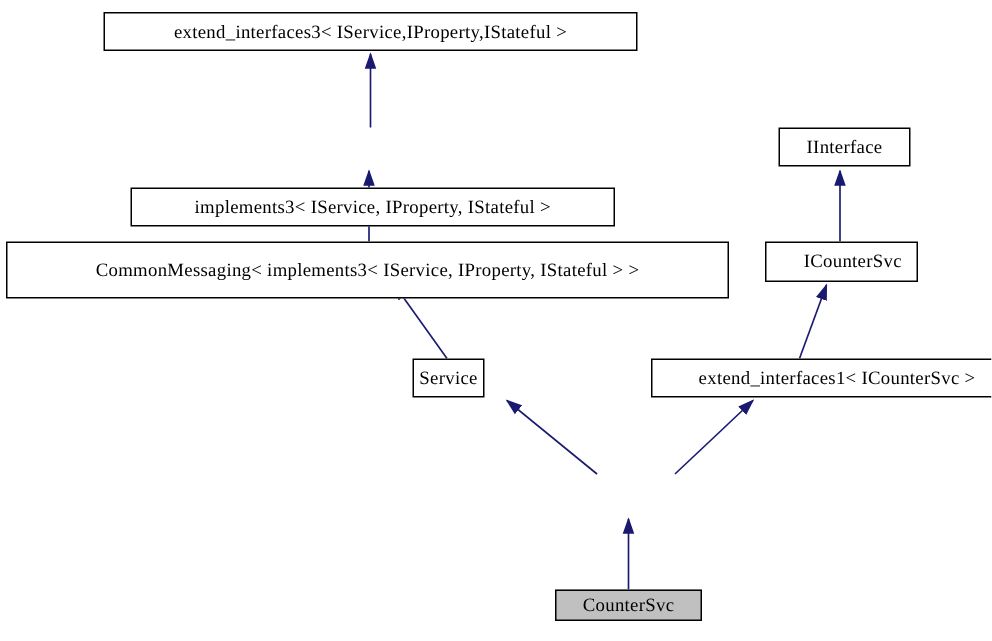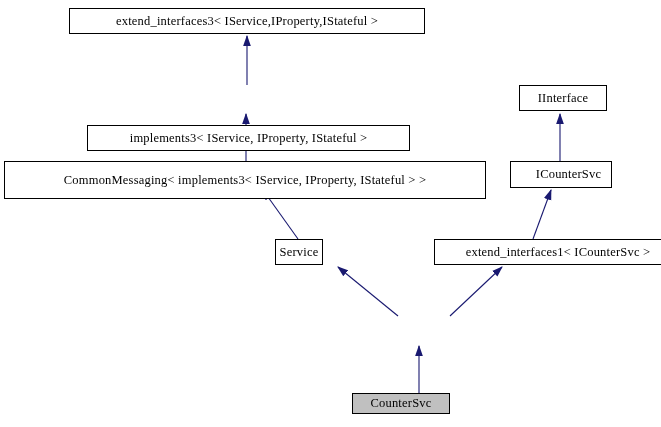--- a/index.html
+++ b/index.html
@@ -74,15 +74,15 @@
 
   <div class="node" style="left:519px; top:85px;  width:88px;  height:26px;">IInterface</div>
 
   <div class="node" style="left:510px; top:161px; width:102px; height:27px;padding-left:15px;">ICounterSvc</div>
 
   <div class="node" style="left:275px; top:239px; width:48px;  height:26px;">Service</div>
 
   <div class="node" style="left:398px; top:239px; width:248px; height:26px;margin-left:36px;">extend_interfaces1&lt; ICounterSvc &gt;</div>
 
 
-  <div class="node current" style="left:352px; top:393px; width:98px; height:21px;">CounterSvc</div>
+  <div class="node current" style="left:370px; top:393px; width:98px; height:21px;">CounterSvc</div>
 
 </div>
 
 </body></html>

